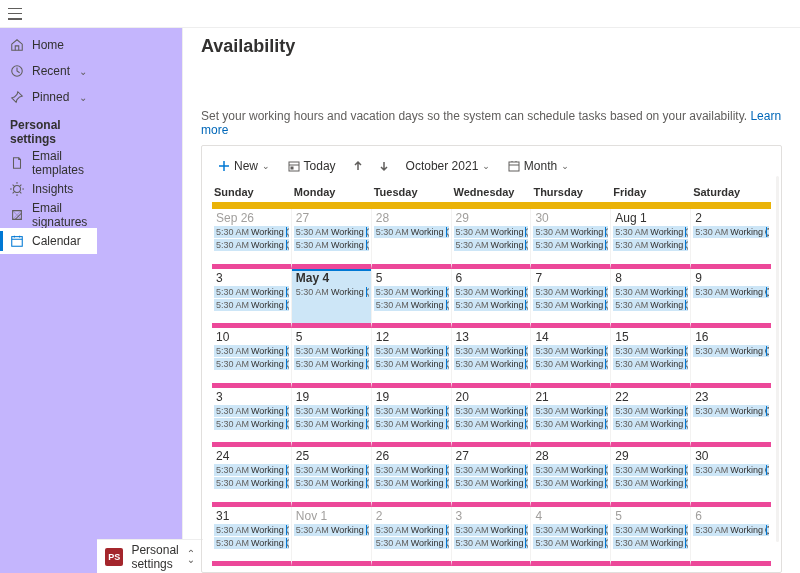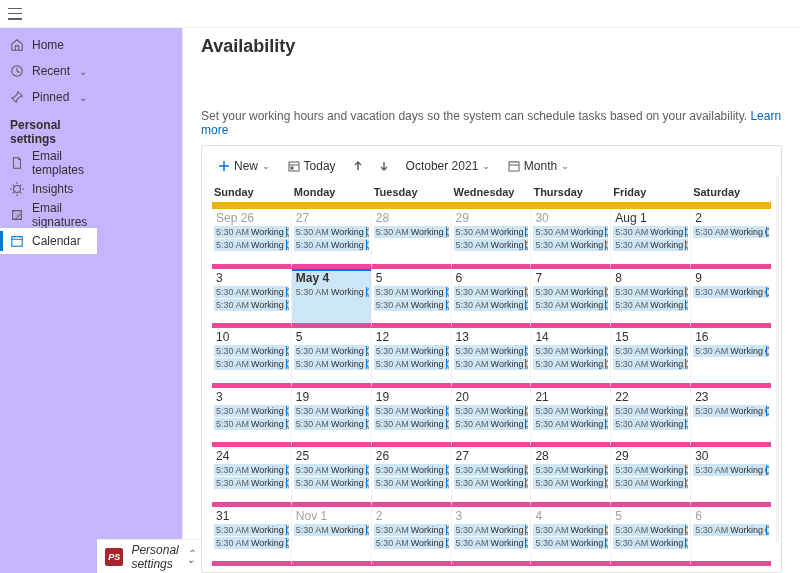--- a/index.html
+++ b/index.html
@@ -11,21 +11,21 @@
   .sidebar { width: 183px; border-right: 1px solid #eee; display: flex; background: #c4b5fd; }
   .nav { padding-top: 4px; }
   .nav-item { display: flex; align-items: center; height: 26px; padding: 0 10px; cursor: pointer; position: relative; }
   .nav-item .ico { width: 14px; height: 14px; margin-right: 8px; display: inline-flex; align-items: center; justify-content: center; color: #605e5c; }
   .nav-item .lbl { flex: 1; font-size: 12px; color: #323130; }
   .nav-item .chev { color: #605e5c; font-size: 10px; }
   .nav-item.selected { background: #fff; }
   .nav-item.selected::before { content: ""; position: absolute; left: 0; top: 3px; bottom: 3px; width: 3px; background: #0078d4; }
   .nav-item.selected .ico { color: #0078d4; }
   .nav-header { font-weight: 600; font-size: 12px; padding: 8px 10px 4px; color: #323130; }
-  .sidebar-footer { margin-top: auto; border-top: 1px solid #eee; display: flex; align-items: center; height: 34px; padding: 0 8px; gap: 8px; background: #fff; font-style: italic; }
+  .sidebar-footer { margin-top: auto; border-top: 1px solid #eee; display: flex; align-items: center; height: 34px; padding: 0 8px; gap: 8px; background: #fff; }
   .ps-badge { width: 18px; height: 18px; background: #a4262c; color: #fff; font-size: 9px; font-weight: 600; display: inline-flex; align-items: center; justify-content: center; border-radius: 2px; }
   .updown { color: #605e5c; font-size: 10px; line-height: 6px; }
   .main { flex: 1; padding: 8px 18px 0 18px; overflow: hidden; display: flex; flex-direction: column; }
   h1 { font-size: 18px; font-weight: 600; margin-bottom: 4px; }
   .subtitle { font-size: 12px; color: #605e5c; margin-bottom: 8px; margin-top: 48px; }
   .subtitle a { color: #0067b8; text-decoration: none; }
   .card { border: 1px solid #e1dfdd; border-radius: 2px; padding: 8px 10px 6px 10px; flex: 1; overflow: hidden; display: flex; flex-direction: column; position: relative; }
   .toolbar { display: flex; align-items: center; gap: 6px; padding: 2px 0 6px 0; color: #605e5c; }
   .tbtn { display: inline-flex; align-items: center; gap: 4px; padding: 3px 6px; border-radius: 2px; cursor: pointer; font-size: 12px; color: #323130; }
   .tbtn.icon-only { padding: 3px 4px; }

